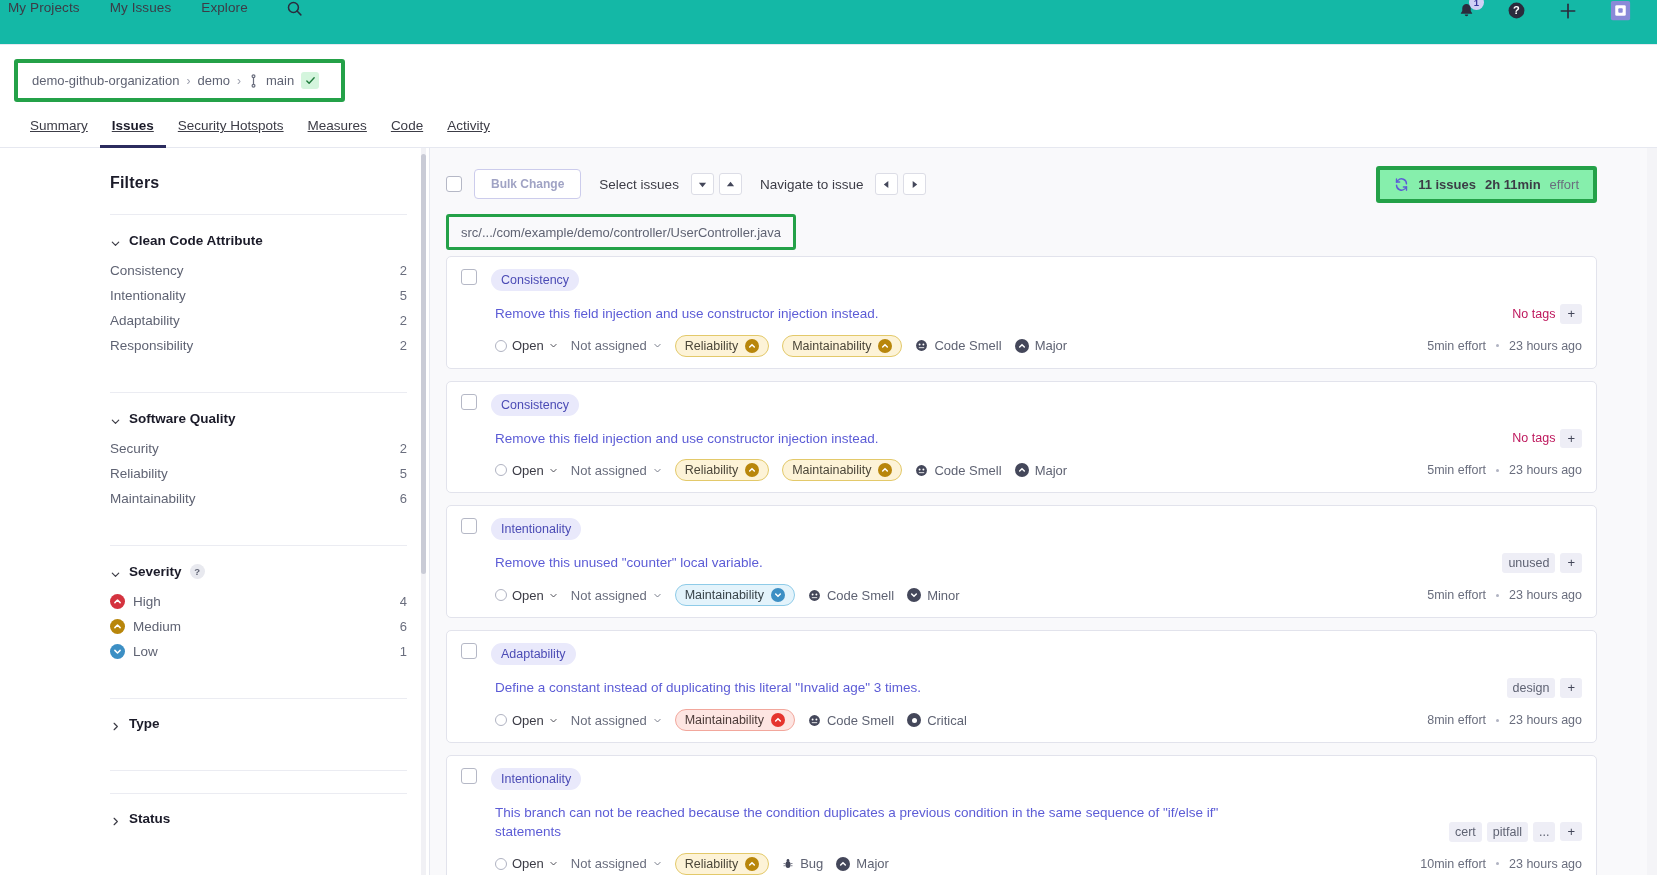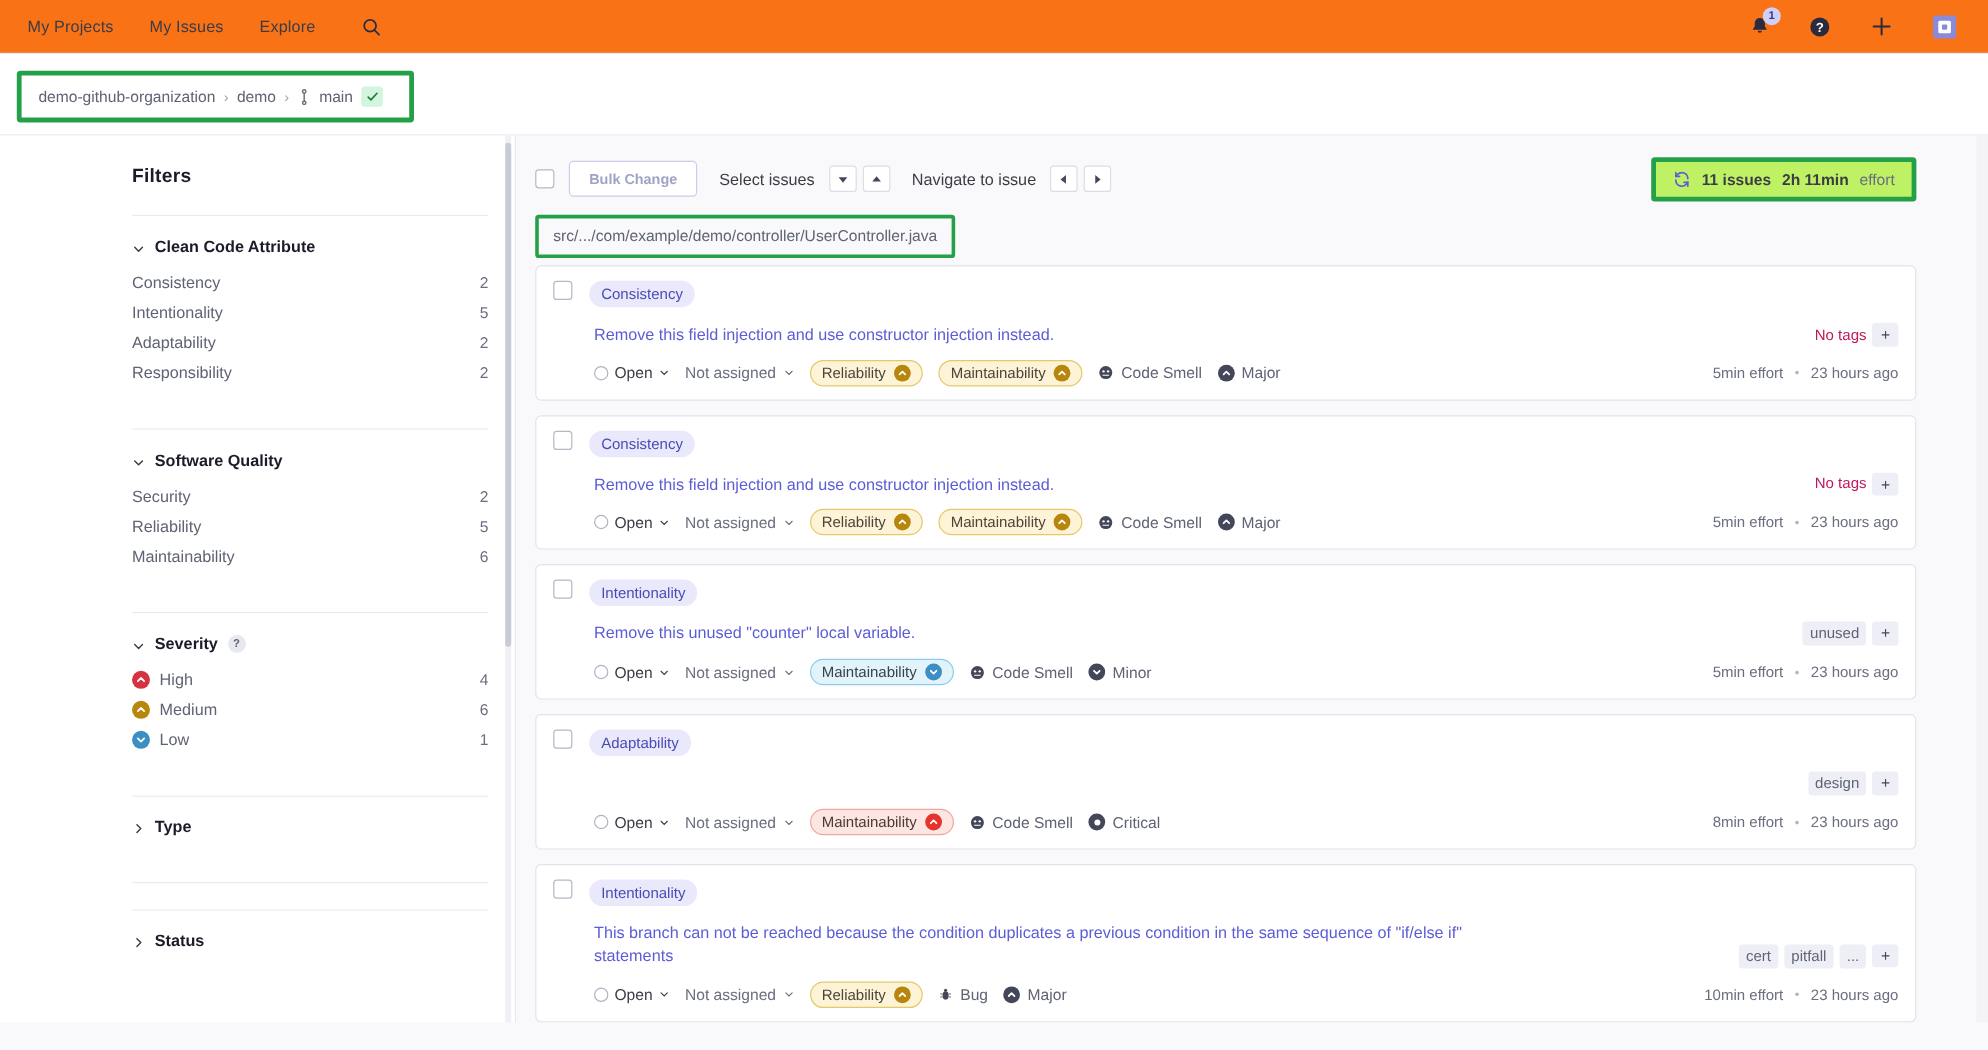--- a/index.html
+++ b/index.html
@@ -6,24 +6,24 @@
   html, body {
     width: 1657px; height: 875px;
     font-family: "Liberation Sans", sans-serif;
     background: #f9f9fb;
     color: #3c3c46;
     overflow: hidden;
   }
 
   
   .global-nav {
-    height: 45px; background: #f97316;
+    height: 45px; background: #14b8a6;
     border-bottom: 1px solid #e6e8f0;
-    display: flex; align-items: center;
-    padding: 0 18px 0 19px;
+    display: flex; align-items: flex-start;
+    padding: 0 18px 0 4px;
     position: relative;
   }
   .gnav-links { display: flex; align-items: center; gap: 30px; margin-left: 4px; }
   .gnav-link {
     font-size: 13.5px; color: #3c3c46; text-decoration: none; cursor: pointer;
     letter-spacing: .1px;
   }
   .gnav-search { margin-left: 38px; display: flex; align-items: center; cursor: pointer; }
   .gnav-right { margin-left: auto; display: flex; align-items: center; gap: 32px; padding-right: 8px;}
   .icon-btn { position: relative; display: flex; align-items: center; justify-content: center; cursor: pointer; }
@@ -117,21 +117,21 @@
   .tool-label { font-size: 13.5px; color: #3c3c46; margin-left: 6px; }
   .mini-btn {
     width: 23px; height: 22px; border: 1px solid #dcdde6; background: #fff;
     border-radius: 3px; display: inline-flex; align-items: center; justify-content: center;
     cursor: pointer; color: #44475a;
   }
   .mini-group { display: flex; gap: 5px; }
   .count-box {
     margin-left: auto; display: flex; align-items: center; gap: 9px;
     border: 4px solid #24a148; border-radius: 3px; padding: 7px 14px;
-    background: #bef264;
+    background: #86efac;
   }
   .count-strong { font-size: 13px; font-weight: bold; color: #3c3c46; }
   .count-norm { font-size: 13px; color: #6a6e7e; }
 
   .filepath-box {
     display: inline-block; border: 3px solid #24a148; border-radius: 3px;
     padding: 6px 12px; margin: 12px 0 6px 0;
   }
   .filepath { font-size: 13px; color: #5f6373; cursor: pointer; }
 
@@ -240,20 +240,28 @@
         </svg>
       </span>
       <span class="branch-name">main</span>
       <span class="branch-ok">
         <svg width="11" height="11" viewBox="0 0 24 24" fill="none" stroke="#1f7a3c" stroke-width="3" stroke-linecap="round" stroke-linejoin="round">
           <polyline points="4,13 9,18 20,6"></polyline>
         </svg>
       </span>
     </div>
   </div>
+  <div class="tabs">
+    <div class="tab">Summary</div>
+    <div class="tab active">Issues</div>
+    <div class="tab">Security Hotspots</div>
+    <div class="tab">Measures</div>
+    <div class="tab">Code</div>
+    <div class="tab">Activity</div>
+  </div>
 </div>
 
 <div class="layout">
 
   <aside class="sidebar">
     <div class="sidebar-inner">
       <div class="filters-title">Filters</div>
       <div class="hr"></div>
 
       <div class="facet">
@@ -634,20 +642,21 @@
             </span>
           </div>
         </div>
 
         <div class="issue-card">
           <div class="issue-top">
             <div class="cb"></div>
             <span class="attr-pill">Adaptability</span>
           </div>
           <div class="issue-mid">
+            <div class="issue-msg">Define a constant instead of duplicating this literal "Invalid age" 3 times.</div>
             <div class="tags">
               <span class="tag-chip">design</span>
               <span class="tag-plus">+</span>
             </div>
           </div>
           <div class="issue-bot">
             <span class="status-ctl">
               <span class="ring"></span>
               <span>Open</span>
               <svg width="9" height="9" viewBox="0 0 24 24" fill="none" stroke="#3c3c46" stroke-width="2.4" stroke-linecap="round">

